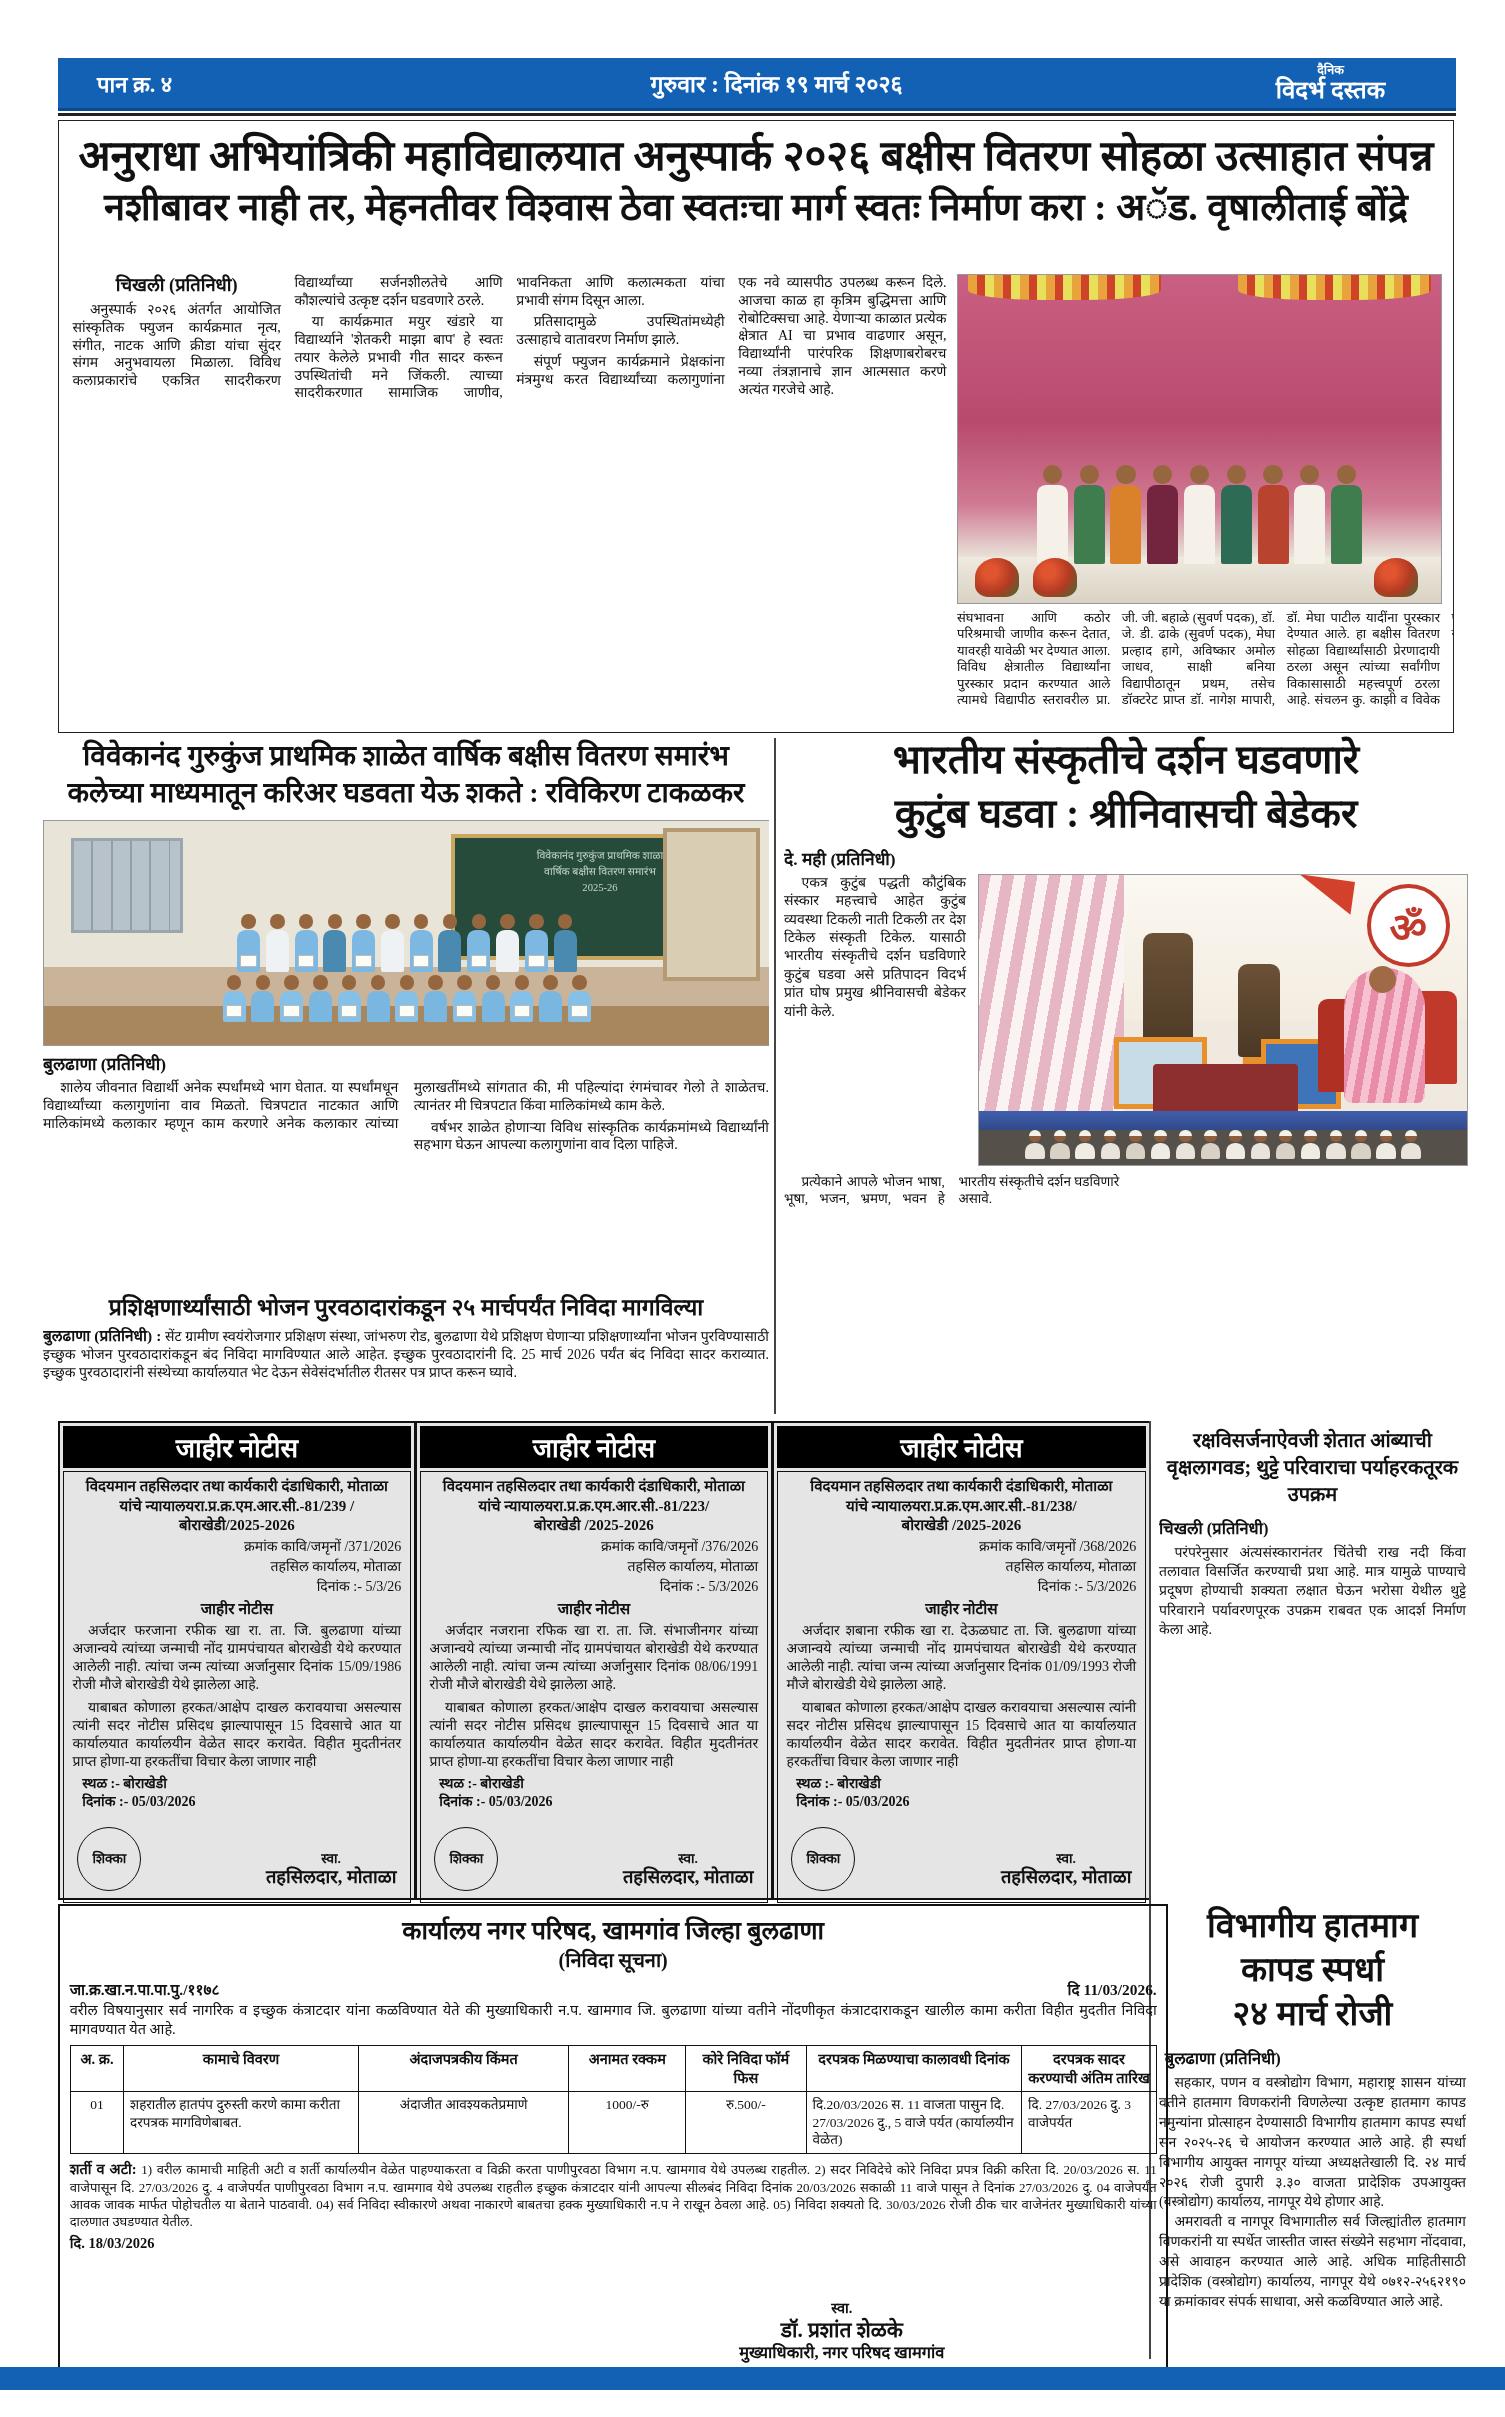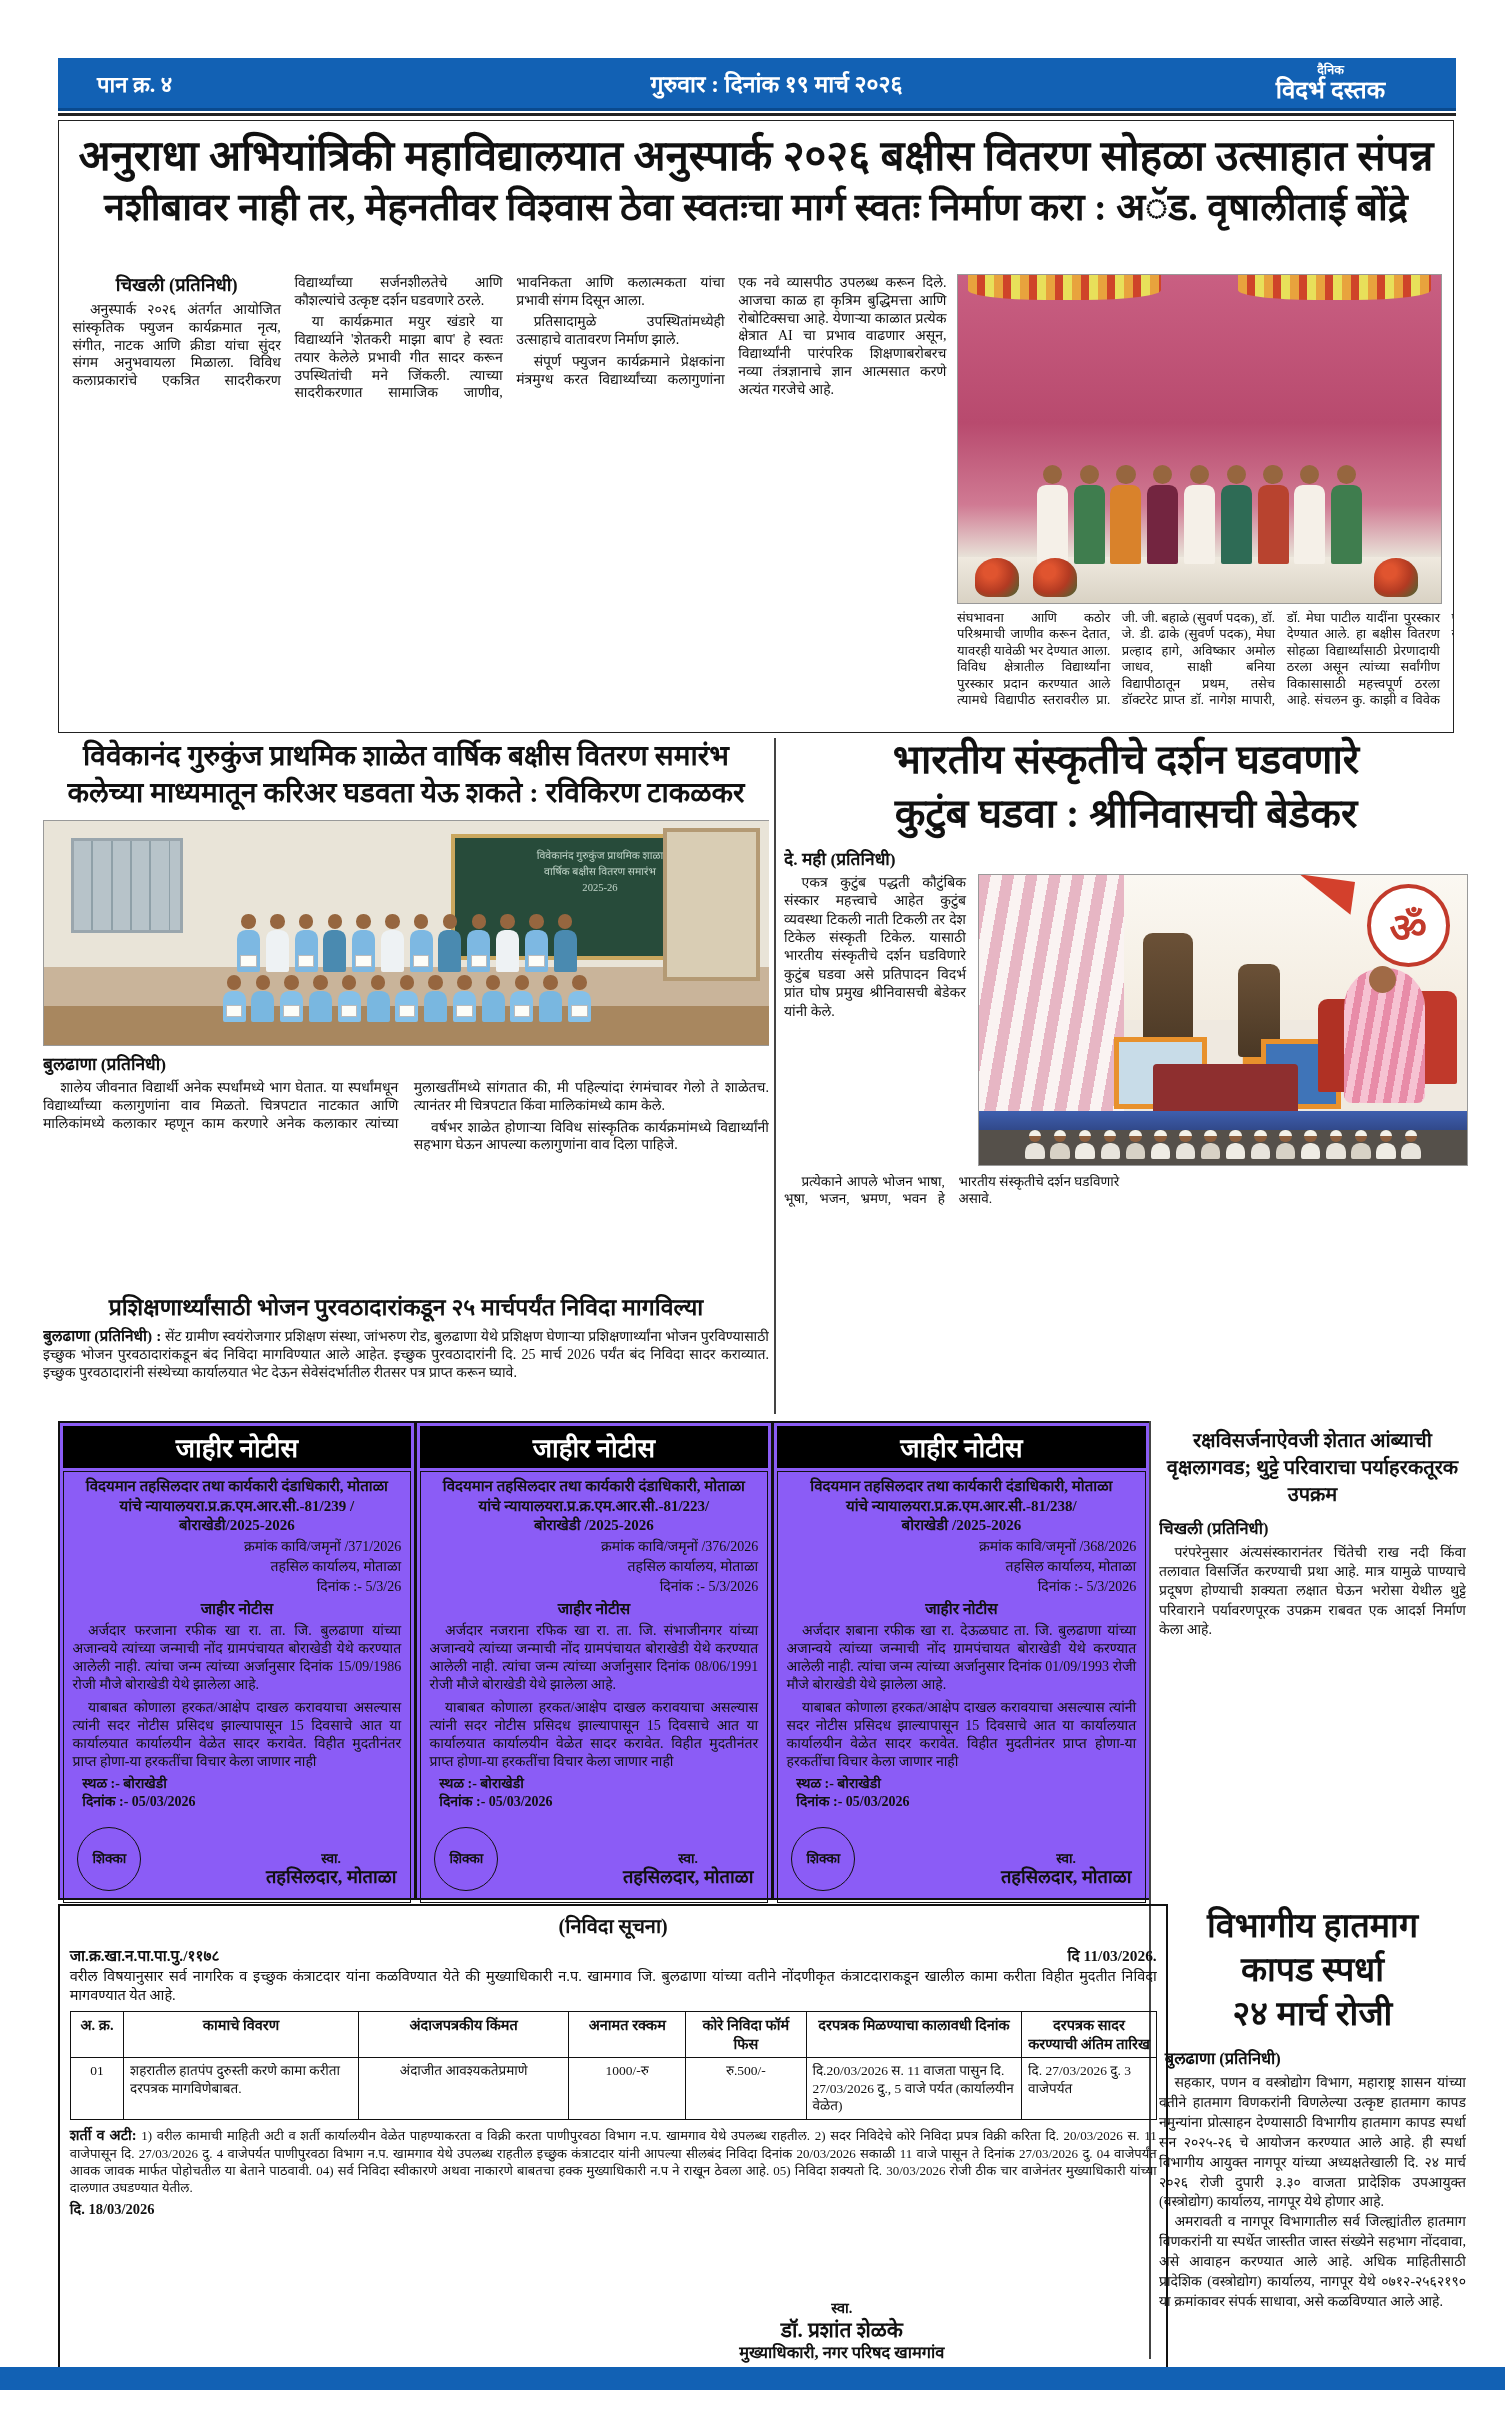--- a/index.html
+++ b/index.html
@@ -110,21 +110,21 @@
   .culture .h1{font-size:40px;font-weight:bold;text-align:center;line-height:1.3;margin:0;white-space:nowrap;}
   .culture .h2{font-size:40px;font-weight:bold;text-align:center;line-height:1.3;margin:1.9px 0 5.8px;white-space:nowrap;}
   .culture .dl{font-size:17.4px;font-weight:bold;margin:0 0 3.9px;}
   .culture .row{position:relative;height:292px;}
   .culture .colL{position:absolute;left:0;top:0;width:182px;height:290px;font-size:14px;line-height:1.32;}
   .culture .colL p{margin:0;text-indent:17.4px;}
   .culture .below{margin-top:7.7px;column-count:4;column-gap:13.5px;font-size:13.5px;line-height:1.27;height:234px;}
   .culture .below p{margin:0;text-indent:17.4px;}
 
   
-  .noticebox{border:2.9px solid #111;padding:2.9px;background:#8b5cf6;}
+  .noticebox{border:2.9px solid #111;padding:2.9px;background:#e5e5e5;}
   .nb1{left:58px;top:1421px;width:348px;height:469px;}
   .nb2{left:415px;top:1421px;width:348px;height:469px;}
   .nb3{left:772px;top:1421px;width:369px;height:469px;}
   .nb-band{background:#000;color:#fff;font-size:26px;font-weight:bold;text-align:center;padding:2.9px 0;}
   .nb-inner{border:1.9px solid #111;margin-top:2.9px;padding:5.8px 8.7px;font-size:14px;line-height:1.3;height:calc(100% - 50px);position:relative;}
   .nb-court{font-weight:bold;text-align:center;font-size:15px;line-height:1.3;}
   .nb-right{text-align:right;margin-top:1.9px;}
   .nb-sub{text-align:center;font-weight:bold;font-size:15.4px;margin:2.9px 0;}
   .nb-body{text-align:justify;margin:0 0 3.9px;text-indent:15.4px;}
   .nb-meta{font-weight:bold;margin-left:9.7px;}
@@ -508,20 +508,21 @@
   <div class="abs vr-div"></div>
   <div class="abs vruksha">
     <div class="h1">रक्षविसर्जनाऐवजी शेतात आंब्याची वृक्षलागवड; थुट्टे परिवाराचा पर्याहरकतूरक उपक्रम</div>
     <div class="dl">चिखली (प्रतिनिधी)</div>
     <div class="body just">
       <p>परंपरेनुसार अंत्यसंस्कारानंतर चिंतेची राख नदी किंवा तलावात विसर्जित करण्याची प्रथा आहे. मात्र यामुळे पाण्याचे प्रदूषण होण्याची शक्यता लक्षात घेऊन भरोसा येथील थुट्टे परिवाराने पर्यावरणपूरक उपक्रम राबवत एक आदर्श निर्माण केला आहे.</p>
     </div>
   </div>
 
   <div class="abs muni">
+    <div class="t1">कार्यालय नगर परिषद, खामगांव जिल्हा बुलढाणा</div>
     <div class="t2">(निविदा सूचना)</div>
     <div class="refrow">
       <span>जा.क्र.खा.न.पा.पा.पु./११७८</span>
       <span>दि 11/03/2026.</span>
     </div>
     <div class="intro just">वरील विषयानुसार सर्व नागरिक व इच्छुक कंत्राटदार यांना कळविण्यात येते की मुख्याधिकारी न.प. खामगाव जि. बुलढाणा यांच्या वतीने नोंदणीकृत कंत्राटदाराकडून खालील कामा करीता विहीत मुदतीत निविदा मागवण्यात येत आहे.</div>
 
     <table>
       <thead>
         <tr>

